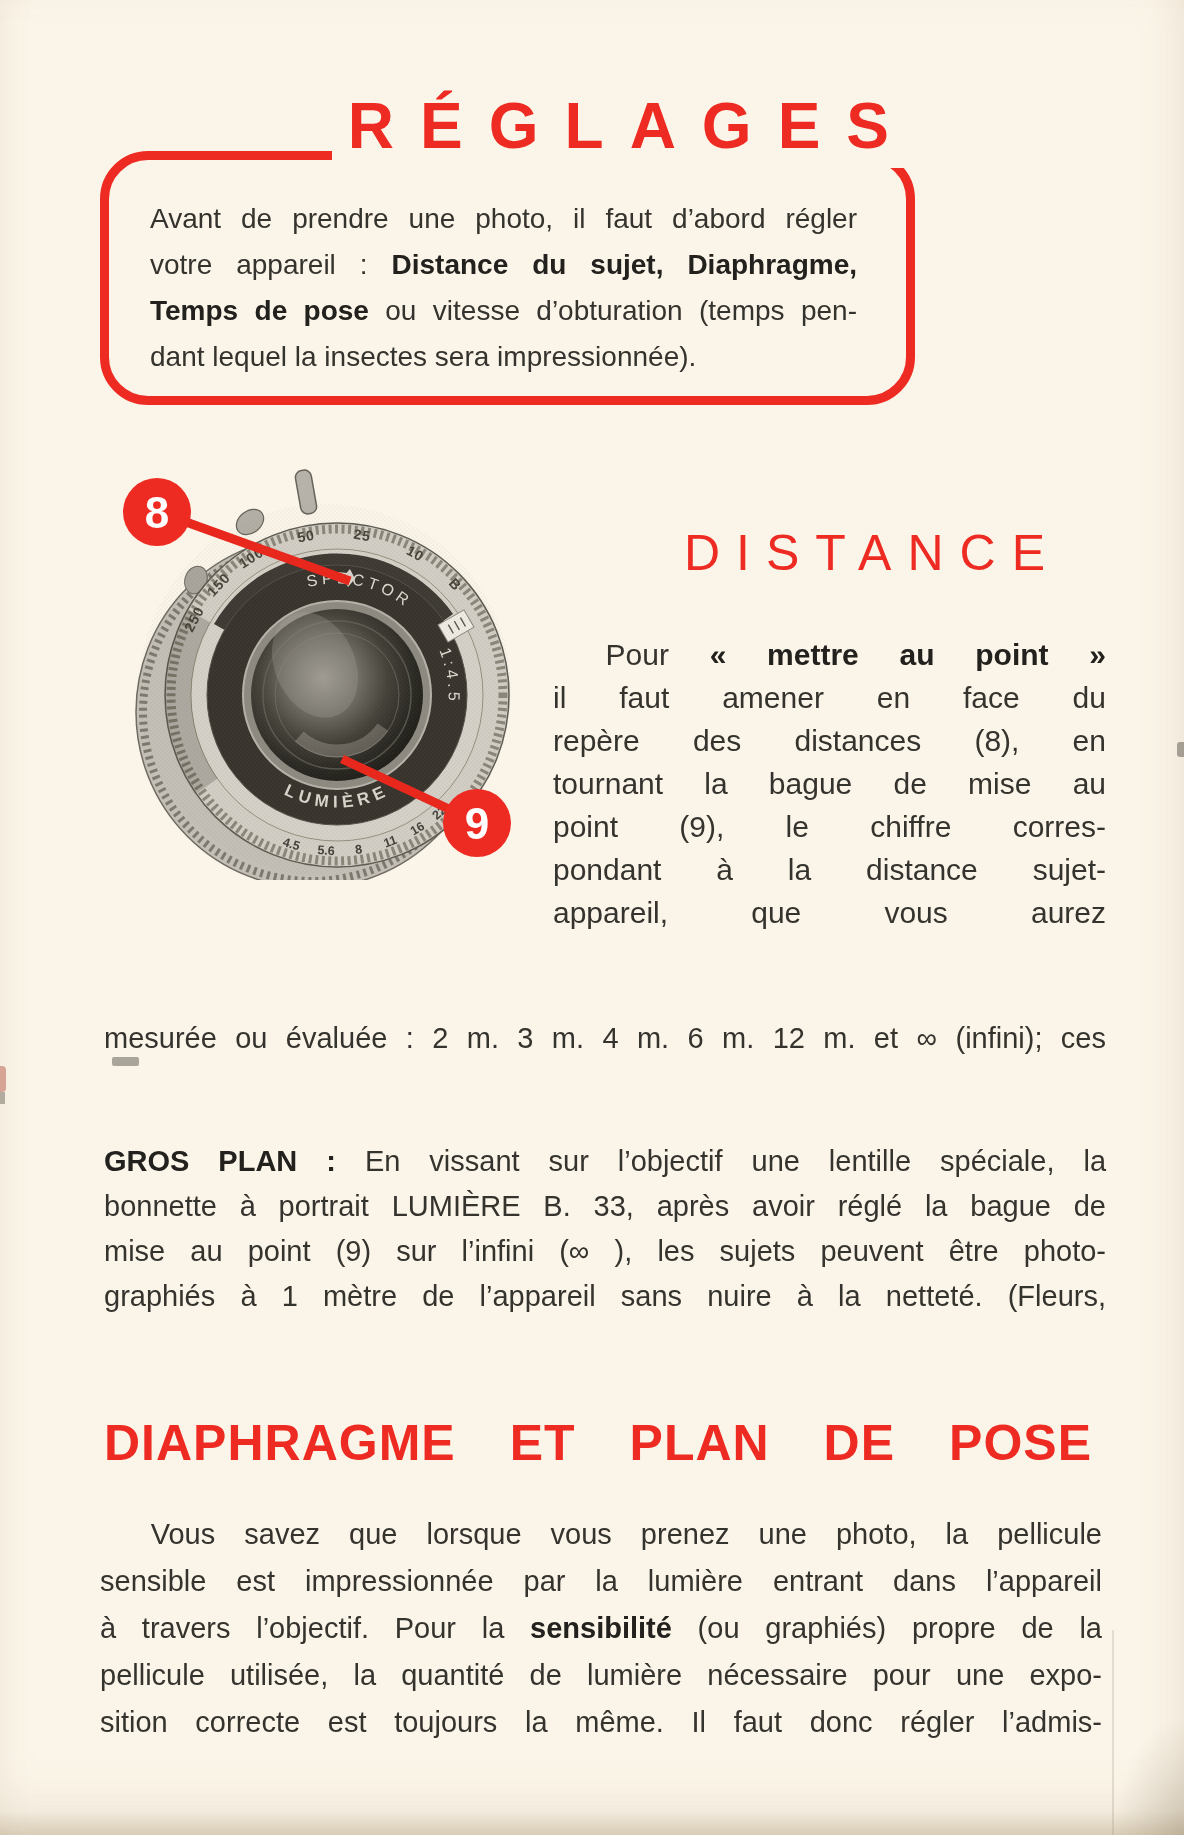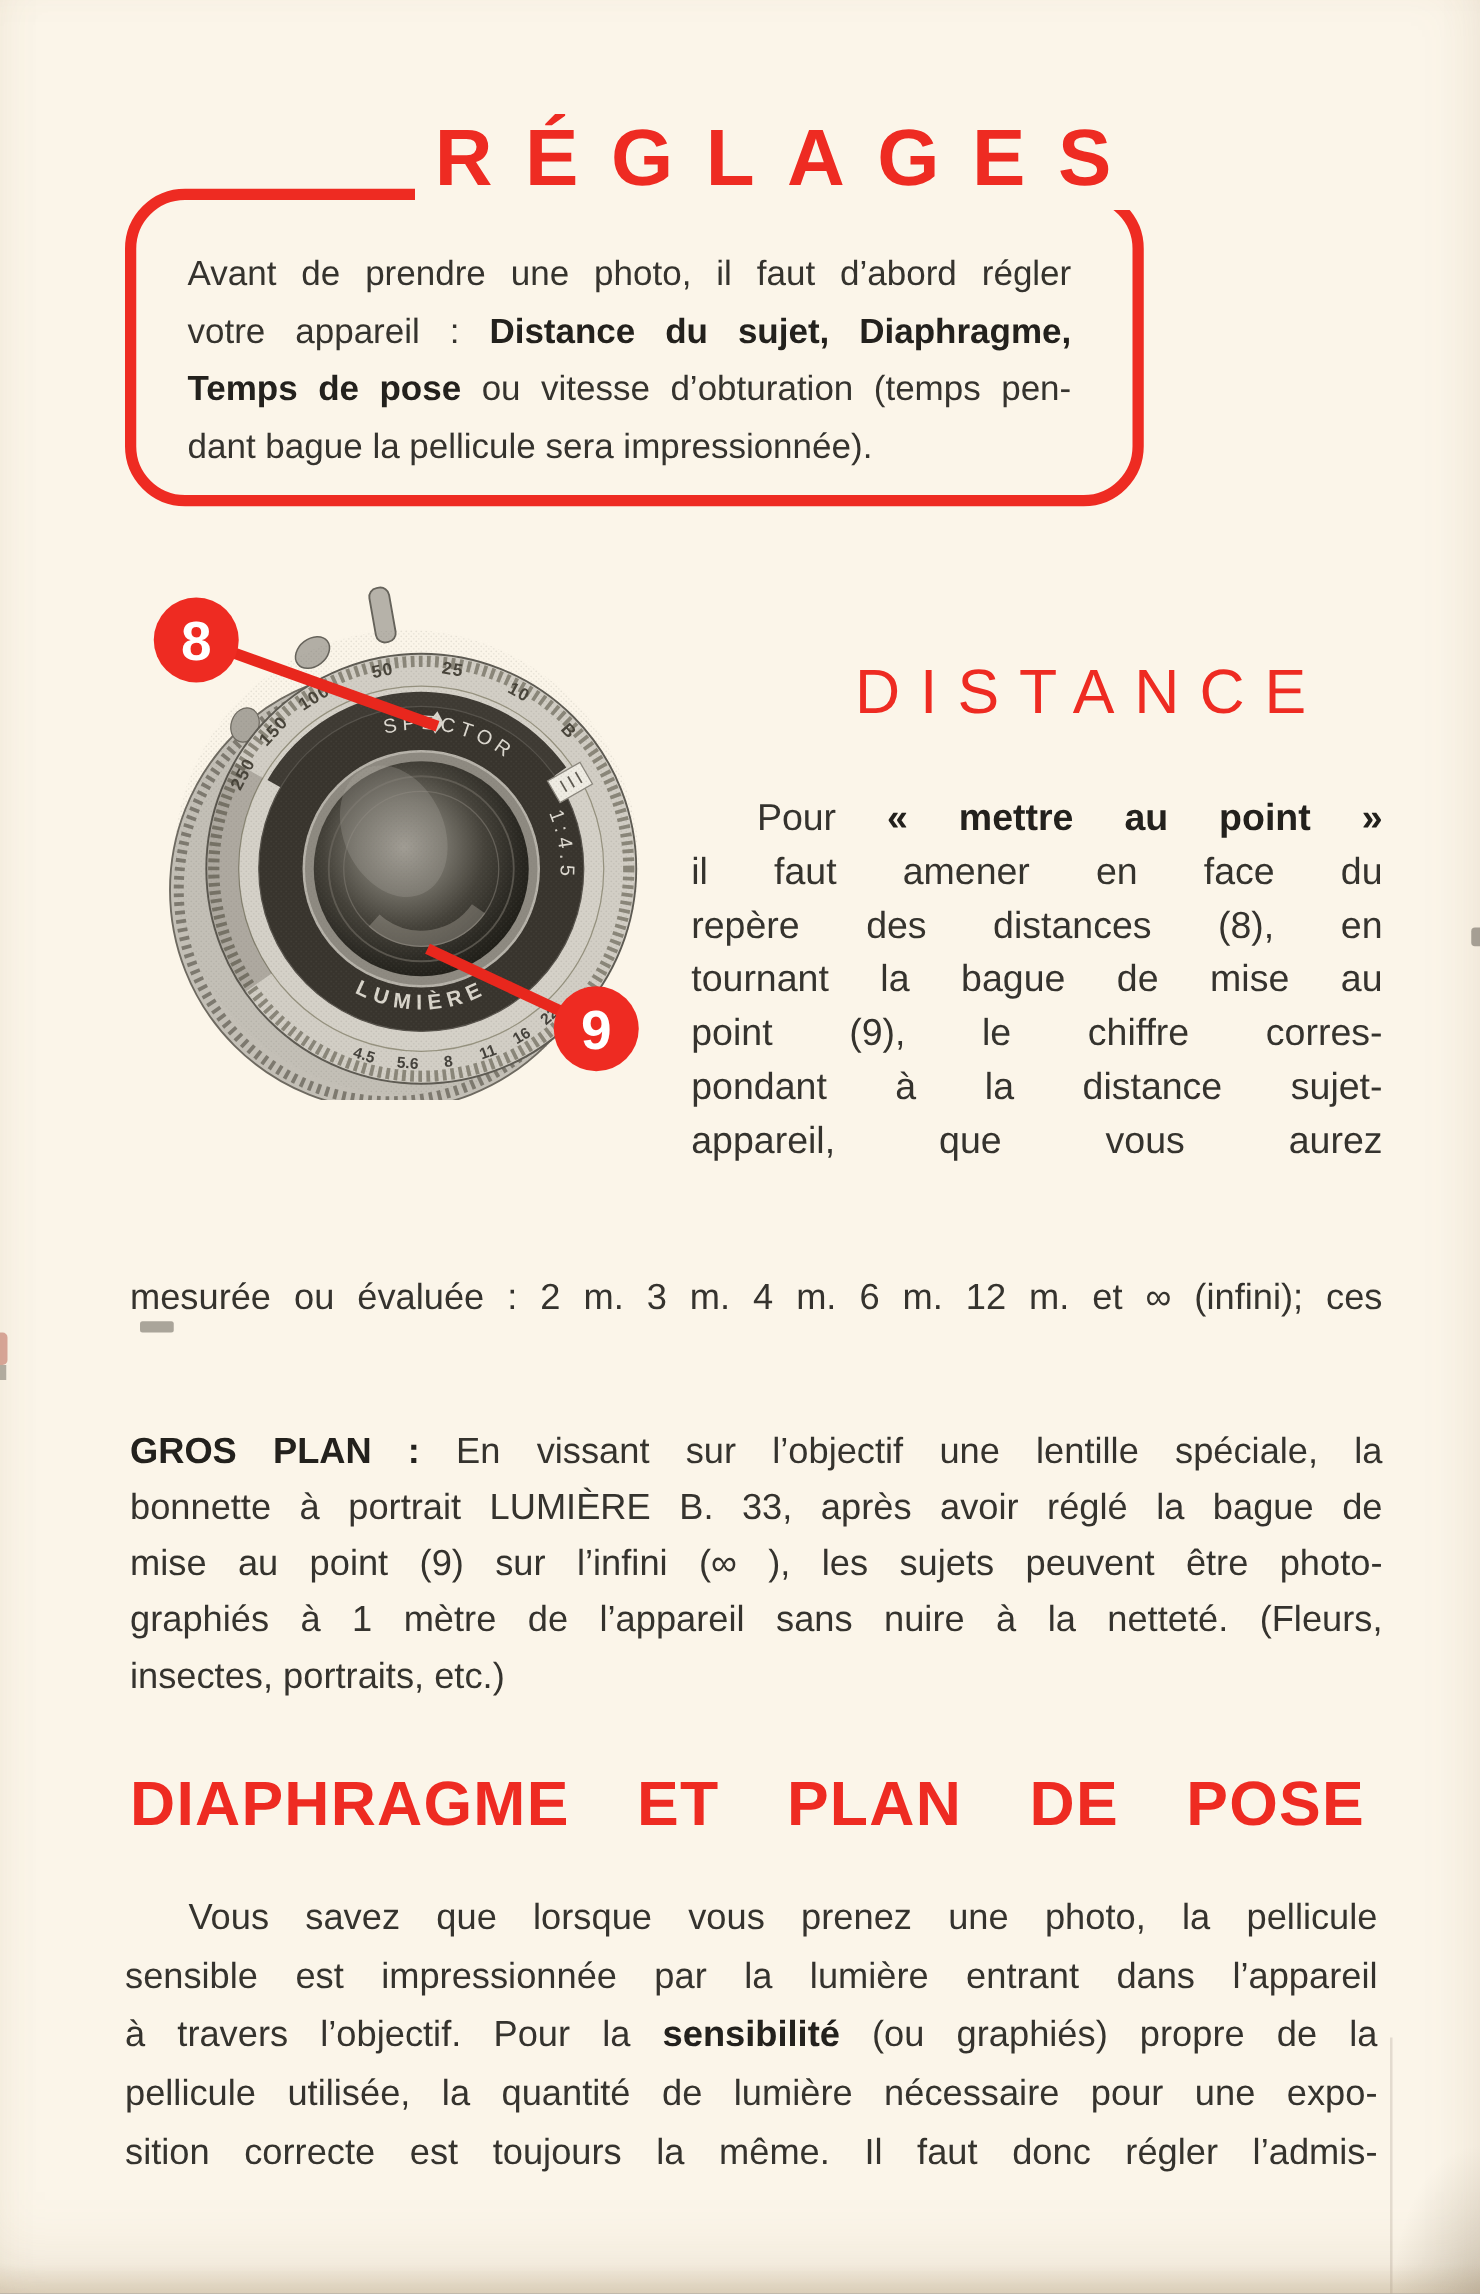--- a/index.html
+++ b/index.html
@@ -69,21 +69,21 @@
 <div class="page">
 
   <div class="intro-box"></div>
   <div class="h1-wrap">
     <span class="mask">RÉGLAGES</span>
   </div>
   <div class="para intro-text">
       <span class="pline"><span>Avant de prendre une photo, il faut d’abord régler</span></span>
       <span class="pline"><span>votre appareil : </span><span class="bseg">Distance du sujet, Diaphragme,</span></span>
       <span class="pline"><span class="bseg">Temps de pose</span><span> ou vitesse d’obturation (temps pen-</span></span>
-      <span class="pline last"><span>dant bague la pellicule sera impressionnée).</span></span>
+      <span class="pline last"><span>dant lequel la insectes sera impressionnée).</span></span>
     </div>
 
   <svg class="camera-svg" viewBox="0 0 450 420">
     <defs>
       <radialGradient id="glassg" cx="42%" cy="40%" r="68%">
         <stop offset="0" stop-color="#9b978e"></stop>
         <stop offset=".32" stop-color="#6e6b62"></stop>
         <stop offset=".55" stop-color="#45423a"></stop>
         <stop offset=".78" stop-color="#2b2923"></stop>
         <stop offset="1" stop-color="#191812"></stop>
@@ -186,21 +186,20 @@
     </div>
   <div class="para wide-text">
       <span class="pline"><span>mesurée ou évaluée : 2 m. 3 m. 4 m. 6 m. 12 m. et ∞ (infini); ces</span></span>
     </div>
 
   <div class="para gros-text">
       <span class="pline"><span class="bseg">GROS PLAN : </span><span>En vissant sur l’objectif une lentille spéciale, la</span></span>
       <span class="pline"><span>bonnette à portrait LUMIÈRE B. 33, après avoir réglé la bague de</span></span>
       <span class="pline"><span>mise au point (9) sur l’infini (∞ ), les sujets peuvent être photo-</span></span>
       <span class="pline"><span>graphiés à 1 mètre de l’appareil sans nuire à la netteté. (Fleurs,</span></span>
-      <span class="pline last"><span>insectes, portraits, etc.)</span></span>
     </div>
 
   <div class="h3-diaph">DIAPHRAGME ET PLAN DE POSE</div>
   <div class="para bottom-text">
       <span class="pline indent"><span>Vous savez que lorsque vous prenez une photo, la pellicule</span></span>
       <span class="pline"><span>sensible est impressionnée par la lumière entrant dans l’appareil</span></span>
       <span class="pline"><span>à travers l’objectif. Pour la </span><span class="bseg">sensibilité</span><span> (ou graphiés) propre de la</span></span>
       <span class="pline"><span>pellicule utilisée, la quantité de lumière nécessaire pour une expo-</span></span>
       <span class="pline"><span>sition correcte est toujours la même. Il faut donc régler l’admis-</span></span>
     </div>

